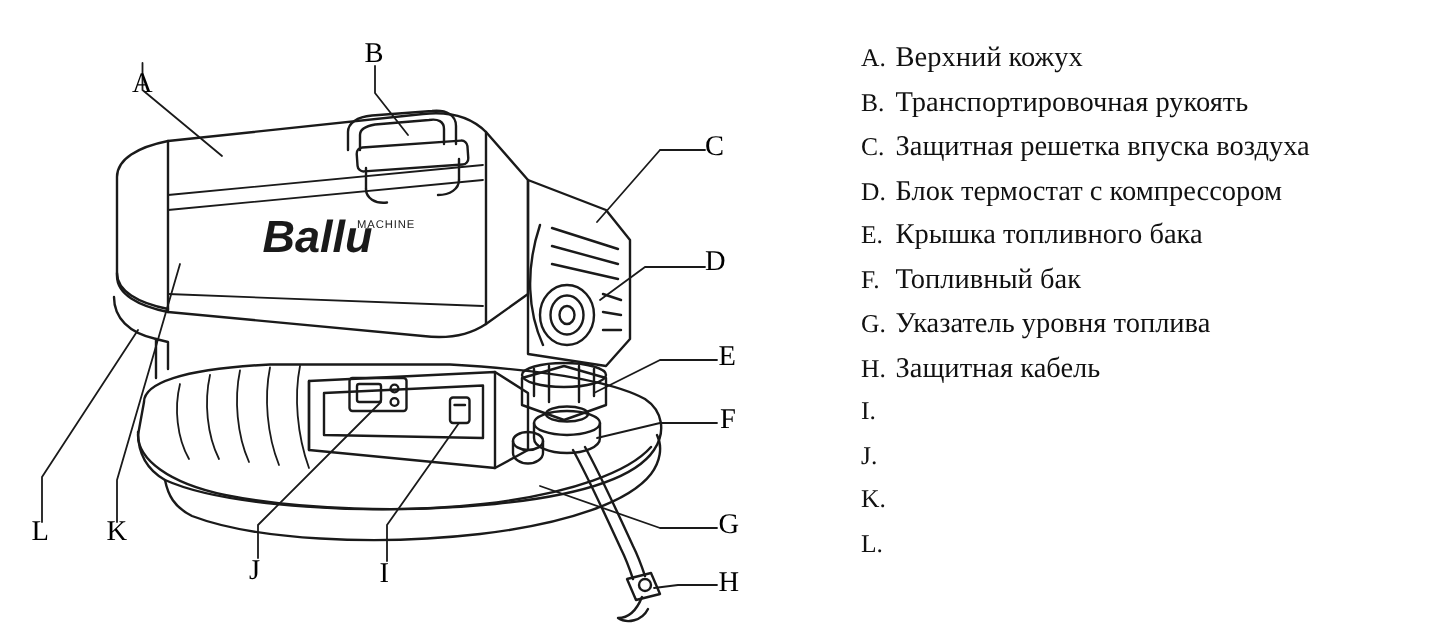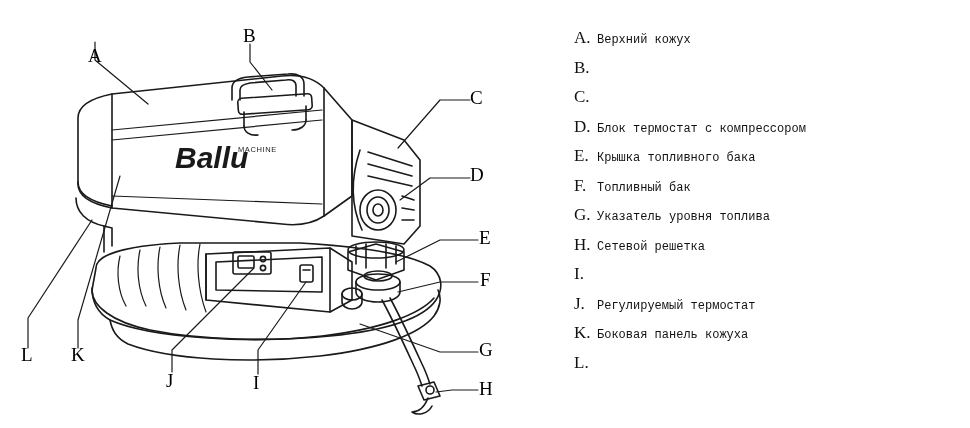--- a/index.html
+++ b/index.html
@@ -47,22 +47,22 @@
     color: #111111;
     white-space: nowrap;
   }
   .legend-key {
     width: 23px;
     flex: 0 0 23px;
     font-family: "Liberation Serif", serif;
     font-size: 17px;
   }
   .legend-text {
-    font-family: Liberation Mono, monospace;
-    font-size: 12px;
+    font-family: Liberation Serif, serif;
+    font-size: 19px;
   }
 </style>
 </head>
 <body>
 
 <div id="diagram-area">
 
   <svg width="560" height="428" viewBox="0 0 560 428" xmlns="http://www.w3.org/2000/svg">
     <g fill="none" stroke="#1a1a1a" stroke-width="1.6" stroke-linejoin="round" stroke-linecap="round">
 
@@ -210,51 +210,51 @@
   <span class="label-letter" style="left:21px; top:345px;">L</span>
 </div>
 
 <div id="legend">
   <div class="legend-row">
     <span class="legend-key">A.</span>
     <span class="legend-text">Верхний кожух</span>
   </div>
   <div class="legend-row">
     <span class="legend-key">B.</span>
+    <span class="legend-text">Транспортировочная рукоять</span>
   </div>
   <div class="legend-row">
     <span class="legend-key">C.</span>
+    <span class="legend-text">Защитная решетка впуска воздуха</span>
   </div>
   <div class="legend-row">
     <span class="legend-key">D.</span>
     <span class="legend-text">Блок термостат с компрессором</span>
   </div>
   <div class="legend-row">
     <span class="legend-key">E.</span>
     <span class="legend-text">Крышка топливного бака</span>
   </div>
   <div class="legend-row">
     <span class="legend-key">F.</span>
     <span class="legend-text">Топливный бак</span>
   </div>
   <div class="legend-row">
     <span class="legend-key">G.</span>
     <span class="legend-text">Указатель уровня топлива</span>
   </div>
   <div class="legend-row">
     <span class="legend-key">H.</span>
-    <span class="legend-text">Сетевой решетка</span>
+    <span class="legend-text">Защитная кабель</span>
   </div>
   <div class="legend-row">
     <span class="legend-key">I.</span>
   </div>
   <div class="legend-row">
     <span class="legend-key">J.</span>
-    <span class="legend-text">Регулируемый термостат</span>
   </div>
   <div class="legend-row">
     <span class="legend-key">K.</span>
-    <span class="legend-text">Боковая панель кожуха</span>
   </div>
   <div class="legend-row">
     <span class="legend-key">L.</span>
   </div>
 </div>
 
 </body></html>

